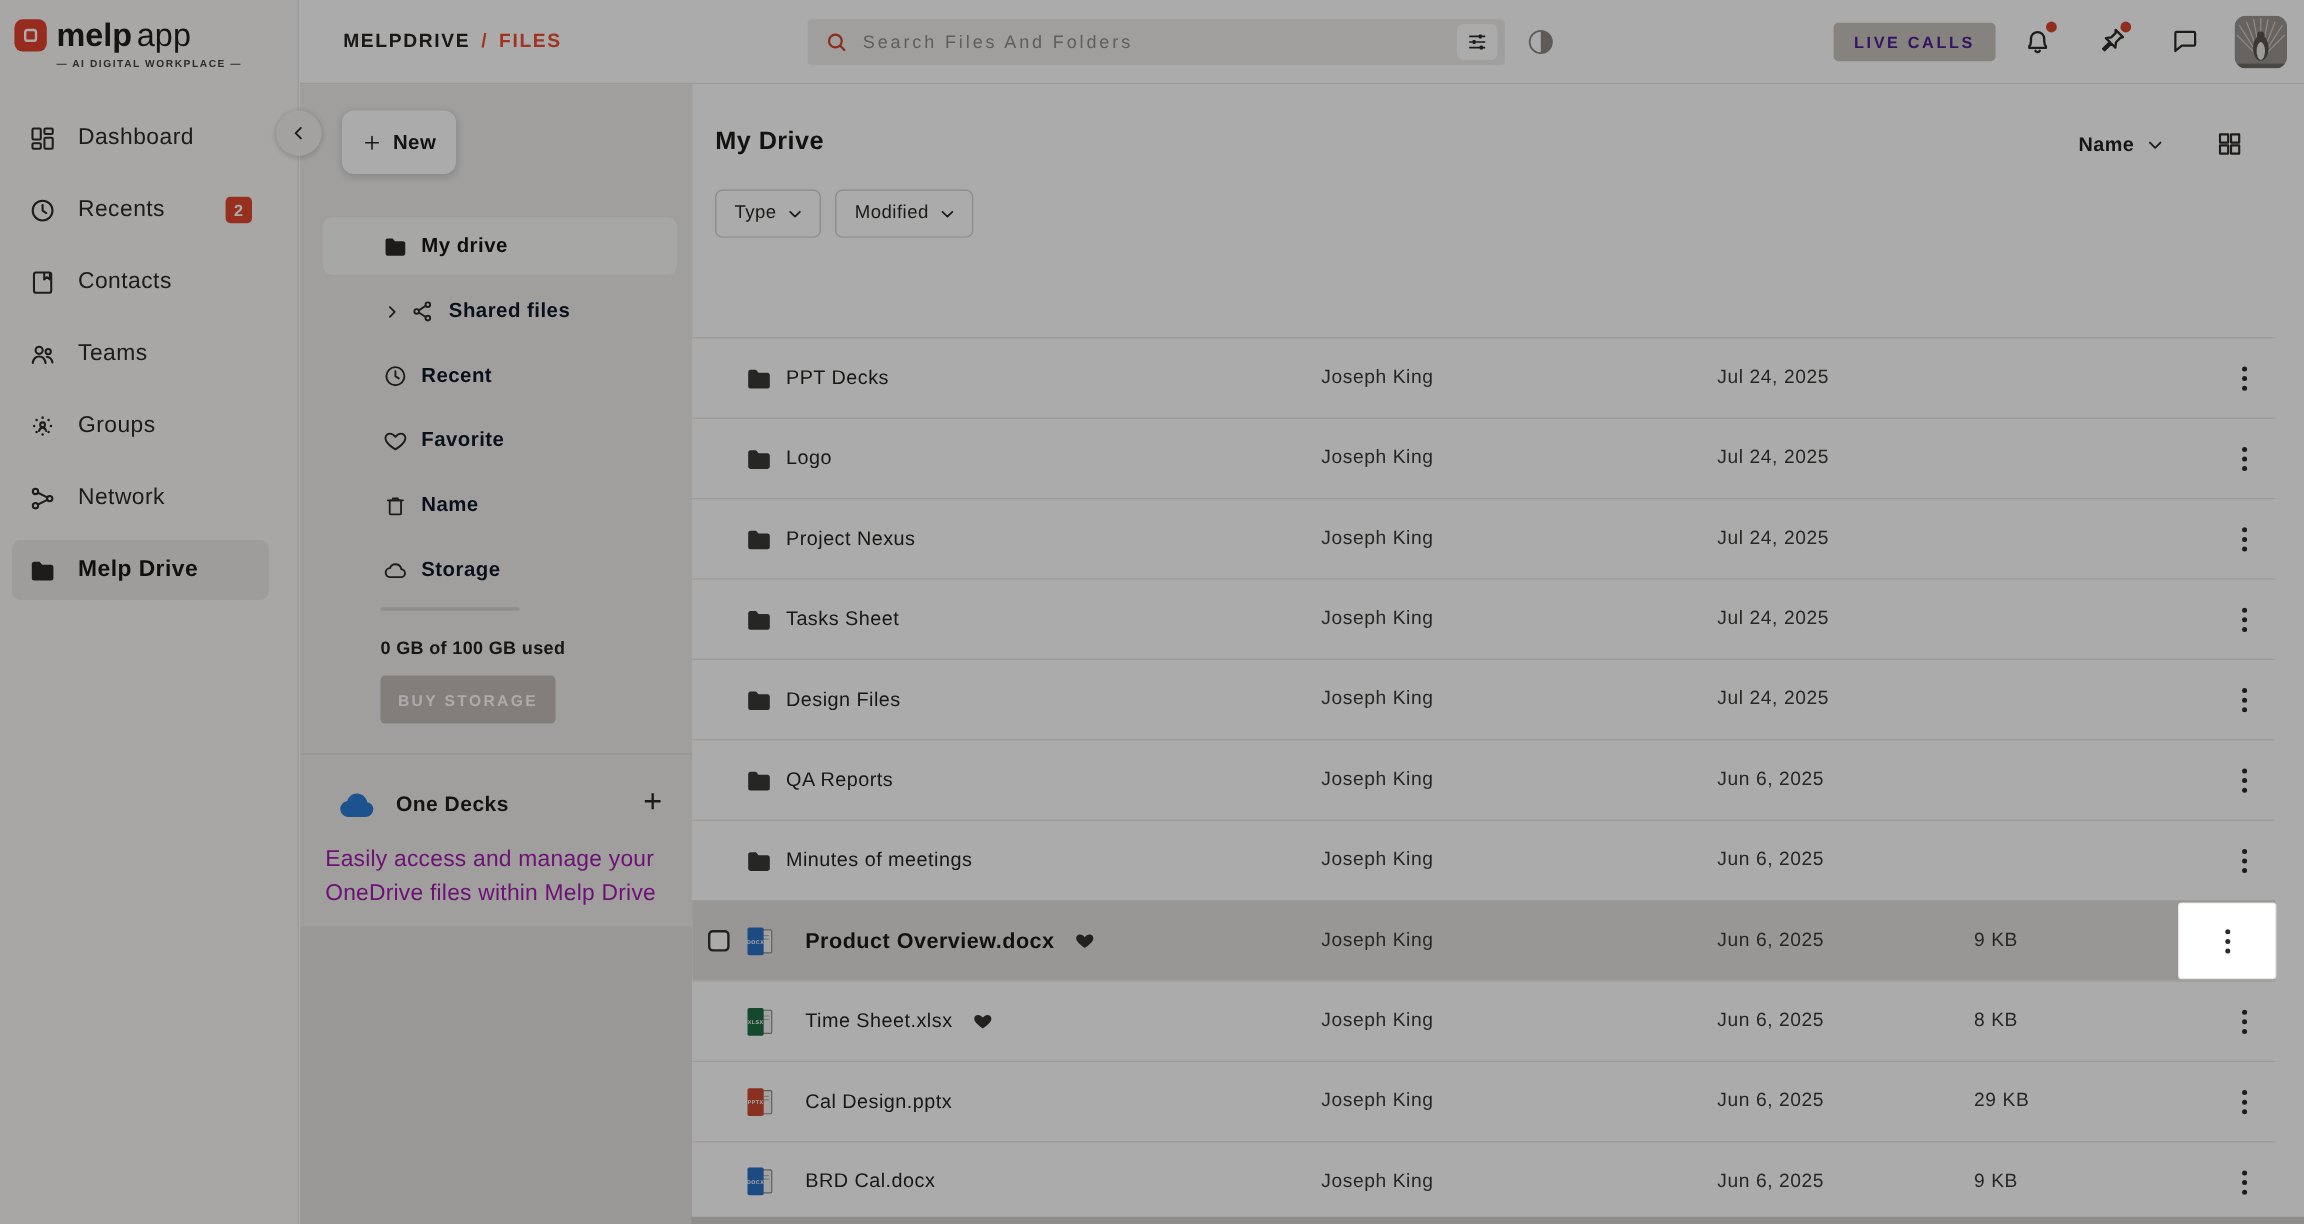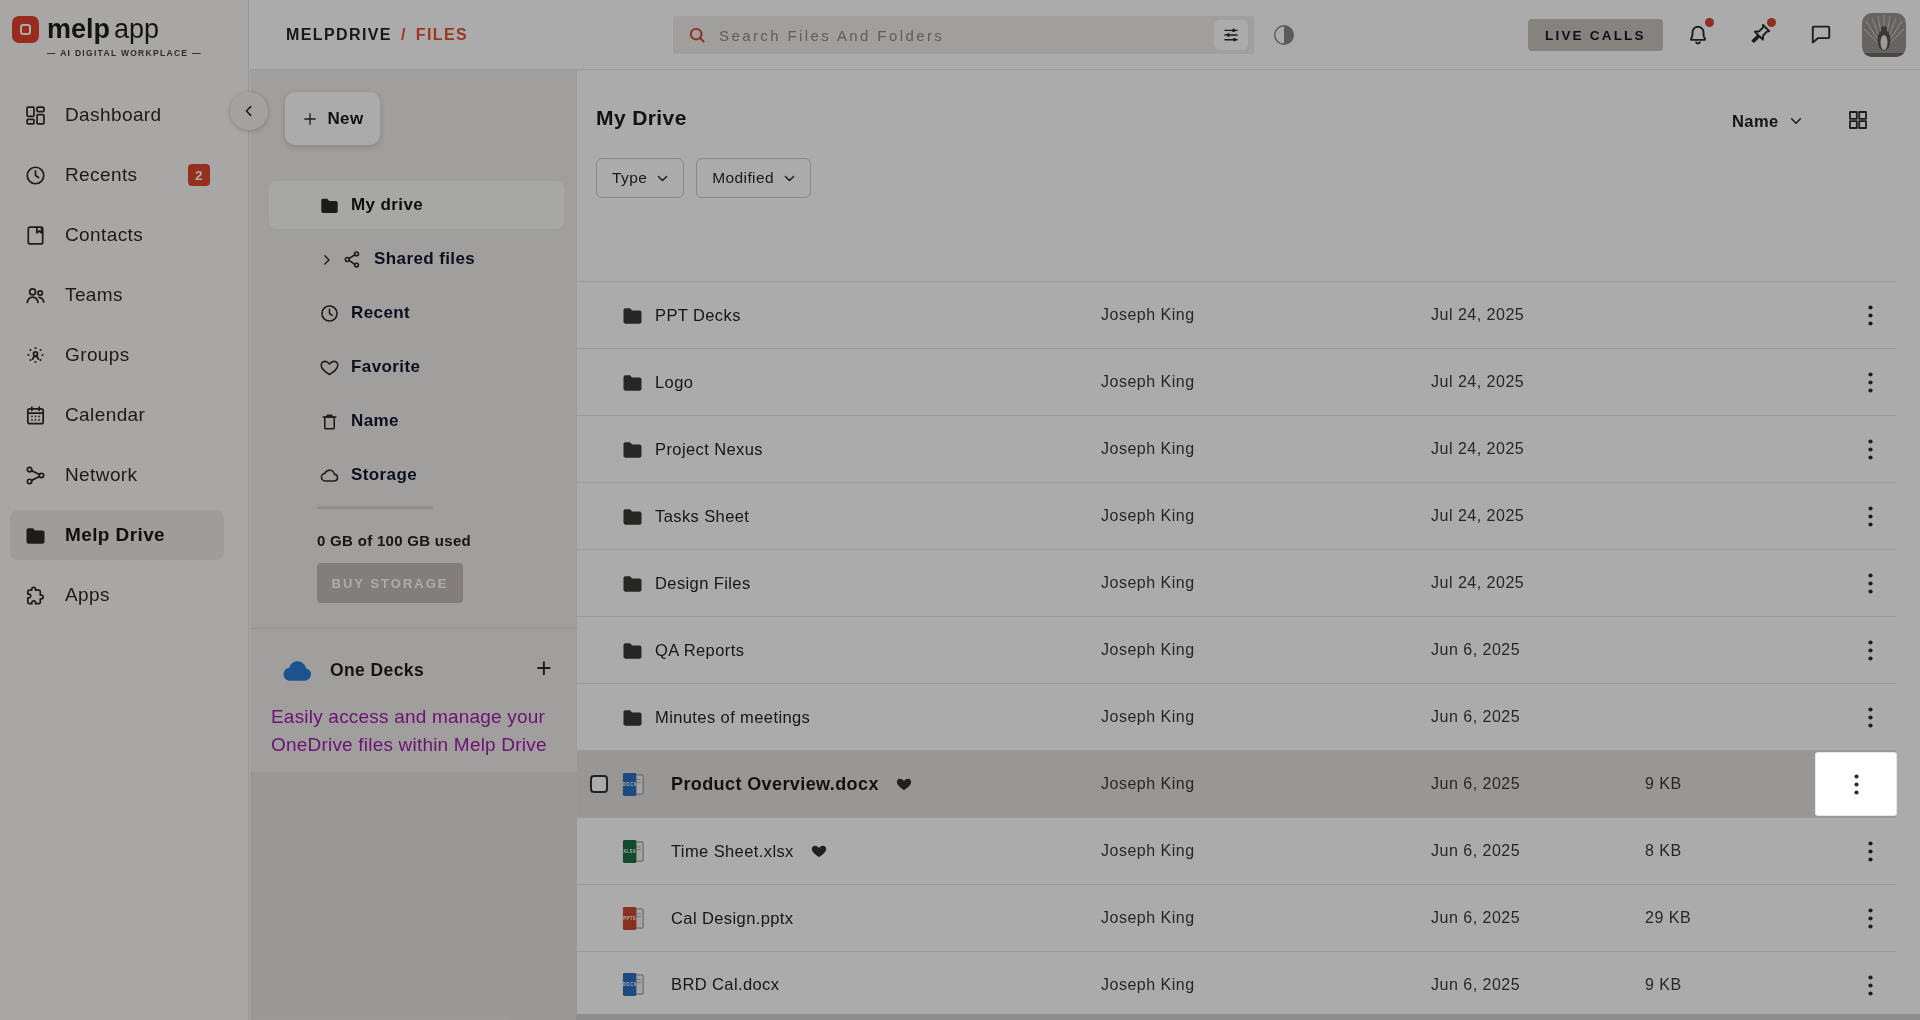--- a/index.html
+++ b/index.html
@@ -35,21 +35,21 @@
   .bc-root { color:#262422; cursor:pointer; }
   .bc-sep, .bc-cur { color:#ee4e34; }
   .bc-cur { cursor:pointer; }
 
   .search-wrap { position:absolute; left:423px; top:16px; width:581px; height:38px; background:#f0eeec; border-radius:3px; display:flex; align-items:center; padding:0 6px 0 14px; }
   .search-wrap input { flex:1; border:none; outline:none; background:transparent; margin-left:12px; font-family:"Liberation Sans",sans-serif; font-size:15px; letter-spacing:2.4px; color:#3a3938; }
   .search-wrap input::placeholder { color:#8f8d8a; }
   .filter-btn { width:34px; height:30px; background:#fff; border:none; border-radius:6px; display:flex; align-items:center; justify-content:center; cursor:pointer; }
 
   .theme-btn { position:absolute; left:1022px; top:23px; width:24px; height:24px; border:none; background:transparent; cursor:pointer; }
-  .live-calls { position:absolute; left:1278px; top:19px; height:32px; padding:0 17px; background:#c8c2bd; border:none; border-radius:4px; color:#0f172a; font-size:13.5px; font-weight:700; letter-spacing:2.2px; font-family:"Liberation Sans",sans-serif; cursor:pointer;text-align:right; }
+  .live-calls { position:absolute; left:1278px; top:19px; height:32px; padding:0 17px; background:#c8c2bd; border:none; border-radius:4px; color:#4c1d95; font-size:13.5px; font-weight:700; letter-spacing:2.2px; font-family:"Liberation Sans",sans-serif; cursor:pointer;text-align:right; }
   .top-ic { position:absolute; top:21px; width:28px; height:28px; background:transparent; border:none; cursor:pointer; }
   .top-ic .dot { position:absolute; right:-2px; top:-3px; width:9px; height:9px; border-radius:50%; background:#d8432e; }
   .bell-btn { left:1434px; }
   .pin-btn  { left:1496px; }
   .chat-btn { left:1556px; }
   .avatar { position:absolute; left:1612px; top:13px; width:44px; height:44px; border-radius:10px; overflow:hidden; cursor:pointer; }
 
   .content-row { flex:1; display:flex; }
 
   
@@ -170,53 +170,32 @@
               <circle cx="12" cy="18.8" r="1.1"></circle>
               <circle cx="17.2" cy="16.7" r="1.1"></circle>
               <circle cx="19.3" cy="11.5" r="1.1"></circle>
               <circle cx="17.2" cy="6.3" r="1.1"></circle>
             </g>
           </svg>
         <span class="side-label">Groups</span>
       </div>
       <div class="side-item">
         <svg class="ic" width="23" height="23" viewBox="0 0 24 24">
-            <rect x="4" y="5.2" width="16" height="15.3" rx="1.8"></rect>
-            <path d="M8.2 3.2v3.4M15.8 3.2v3.4M4 9.6h16"></path>
-            <g fill="#2c2b29" stroke="none">
-              <circle cx="8.3" cy="13" r=".9"></circle>
-              <circle cx="12" cy="13" r=".9"></circle>
-              <circle cx="15.7" cy="13" r=".9"></circle>
-              <circle cx="8.3" cy="16.6" r=".9"></circle>
-              <circle cx="12" cy="16.6" r=".9"></circle>
-              <circle cx="15.7" cy="16.6" r=".9"></circle>
-            </g>
-          </svg>
-        <span class="side-label">Calendar</span>
-      </div>
-      <div class="side-item">
-        <svg class="ic" width="23" height="23" viewBox="0 0 24 24">
             <circle cx="5.8" cy="5.8" r="2.3"></circle>
             <circle cx="5.8" cy="18.2" r="2.3"></circle>
             <circle cx="18.2" cy="12" r="2.3"></circle>
             <path d="M7.9 6.9l8.2 4M7.9 17.1l8.2-4"></path>
           </svg>
         <span class="side-label">Network</span>
       </div>
       <div class="side-item active">
         <svg class="fill" width="23" height="23" viewBox="0 0 24 24">
             <path d="M2.6 6.4c0-1.1.9-2 2-2h4.8l2.2 2.5h7.8c1.1 0 2 .9 2 2v9.7c0 1.1-.9 2-2 2H4.6c-1.1 0-2-.9-2-2z"></path>
           </svg>
         <span class="side-label">Melp Drive</span>
-      </div>
-      <div class="side-item">
-        <svg class="ic" width="23" height="23" viewBox="0 0 24 24">
-            <path d="M10 3.5c1.1 0 2 .9 2 2v1h3.5A1.5 1.5 0 0 1 17 8v3.5h1c1.1 0 2 .9 2 2s-.9 2-2 2h-1V19a1.5 1.5 0 0 1-1.5 1.5h-3.4v-1c0-1.1-.9-2-2-2s-2 .9-2 2v1H5.5A1.5 1.5 0 0 1 4 19v-4.5h1c1.1 0 2-.9 2-2s-.9-2-2-2H4V8a1.5 1.5 0 0 1 1.5-1.5H8v-1c0-1.1.9-2 2-2z"></path>
-          </svg>
-        <span class="side-label">Apps</span>
       </div>
     </nav>
   </aside>
 
   <button class="collapse-btn">
     <svg class="ic" width="14" height="14" viewBox="0 0 16 16" stroke-width="2">
         <path d="M10 3 5 8l5 5"></path>
       </svg>
   </button>
 

